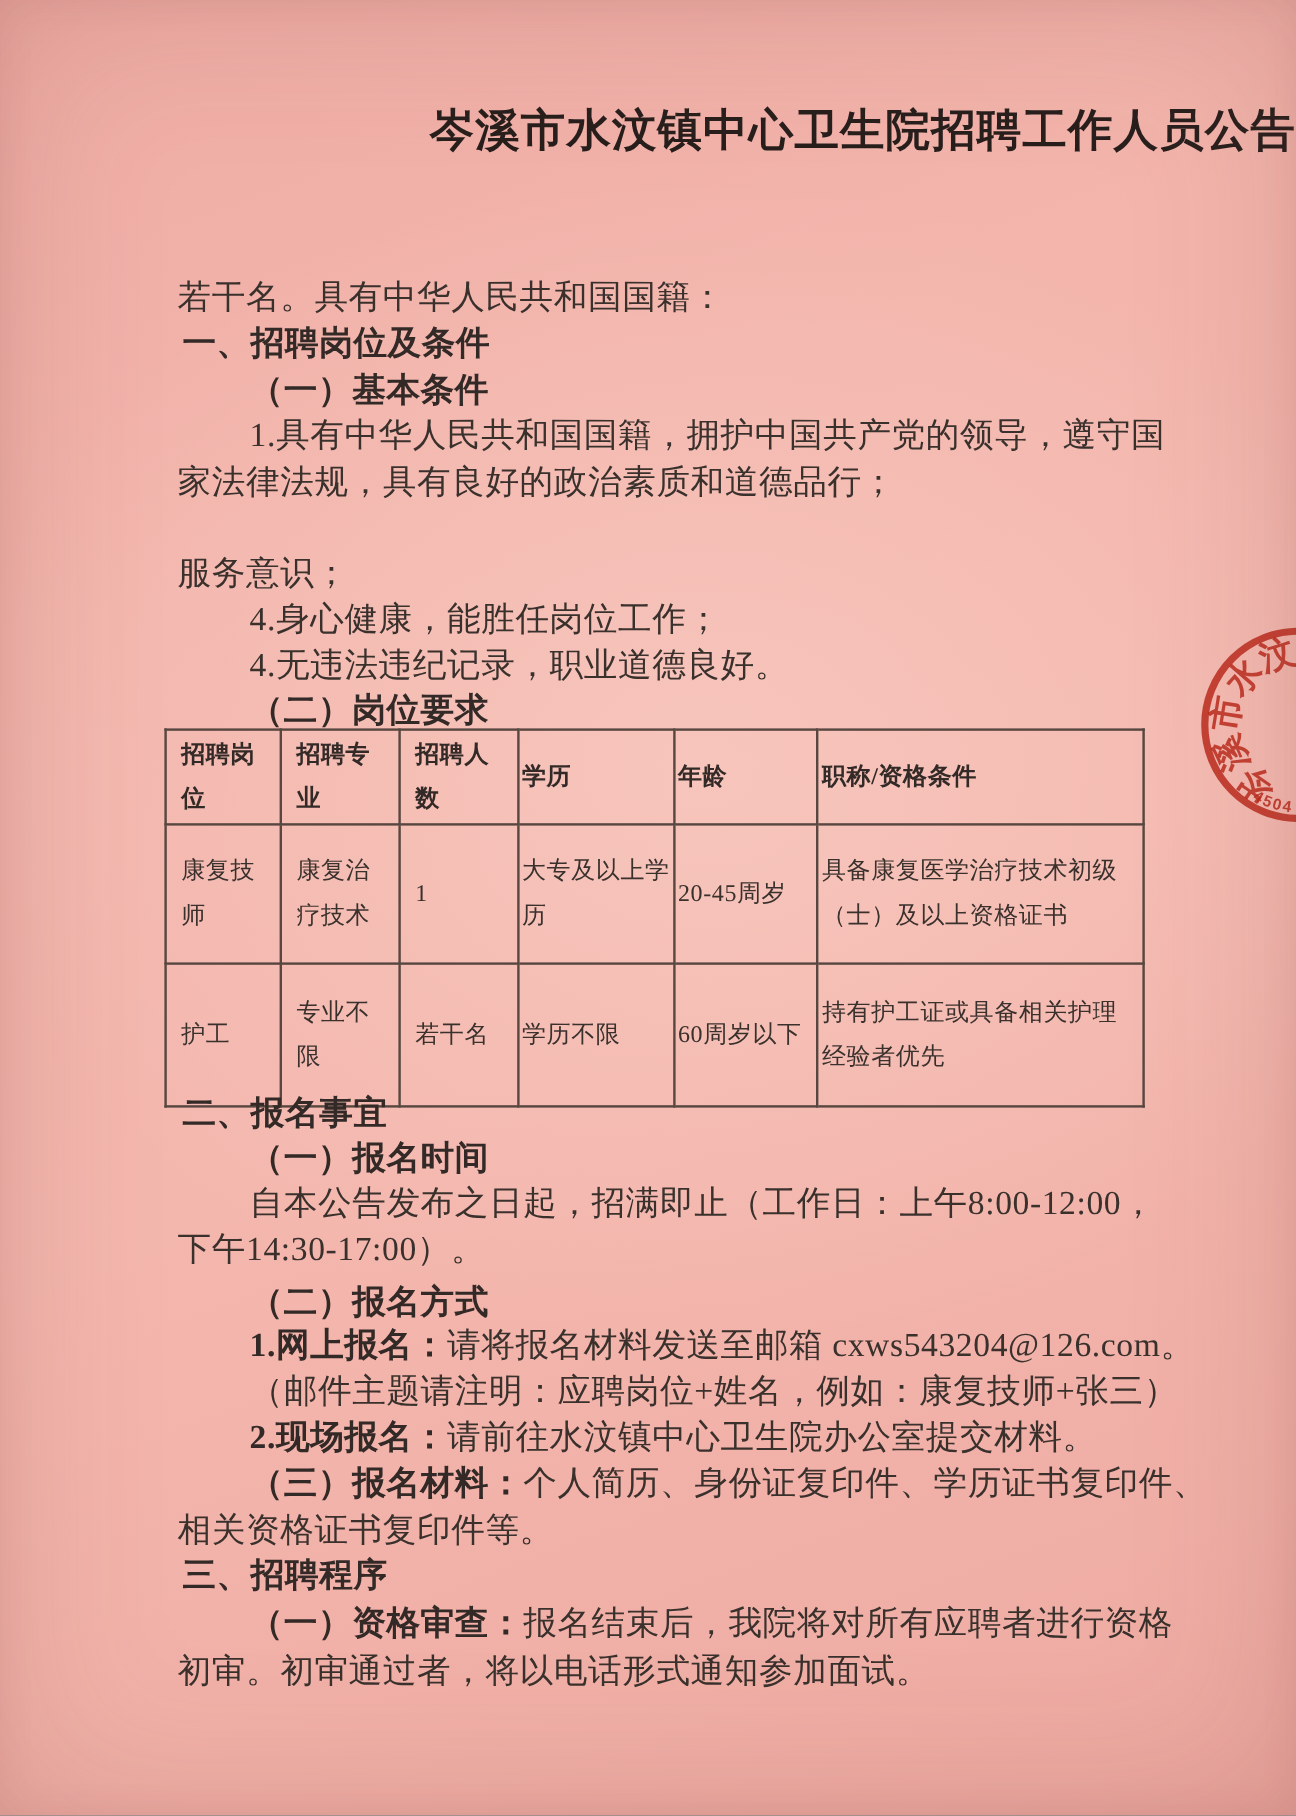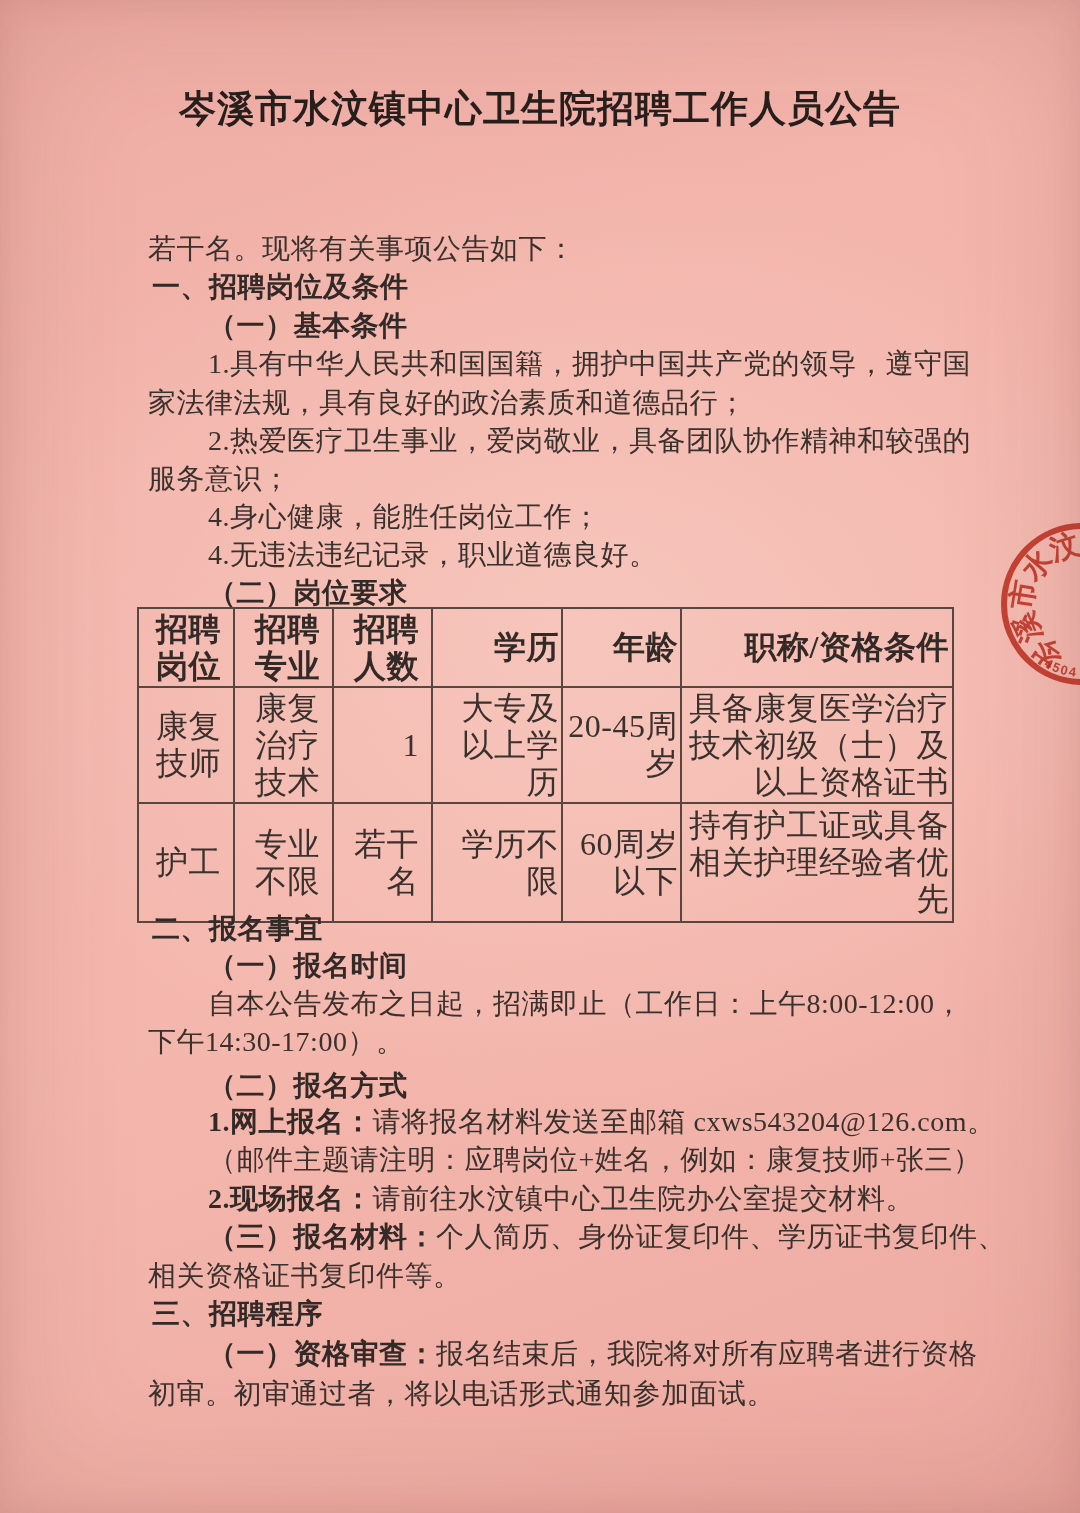--- a/index.html
+++ b/index.html
@@ -13,38 +13,38 @@
       linear-gradient(160deg, #eeaca4 0%, #f3b5ac 28%, #f4b7ae 55%, #f0afa6 85%, #eba79f 100%);
     font-family:"Liberation Serif","DejaVu Serif",serif;
     color:#3a312d;
   }
   .paper::after{
     content:"";position:absolute;inset:0;pointer-events:none;
     box-shadow:inset 0 0 140px rgba(124,62,54,0.18), inset 0 0 30px rgba(124,62,54,0.10);
   }
   .title{
     position:absolute;top:86px;left:0;width:100%;
-    text-align:center;
+    text-align:right;
     font-family:"Liberation Sans","DejaVu Sans",sans-serif;
     font-weight:bold;font-size:37px;line-height:46px;
     color:#281f1d;letter-spacing:1px;white-space:nowrap;
   }
   .line{
     position:absolute;left:148px;
     font-size:28px;line-height:38px;white-space:nowrap;
     color:#3a312d;letter-spacing:0.5px;
   }
   .ind{left:208px;}
   .sec{left:152px;font-weight:bold;color:#332a27;}
   .sub{left:208px;font-weight:bold;color:#332a27;}
   .line b{font-weight:bold;color:#332a27;margin-top:12px;}
   table.jobs{
     position:absolute;left:137px;top:607px;width:815px;height:293px;
     border-collapse:collapse;table-layout:fixed;
-    font-size:32px;color:#3a312d;text-align:right;
+    font-size:20px;color:#3a312d;text-align:left;
   }
   table.jobs th, table.jobs td{
     border:2px solid #574740;vertical-align:middle;
     padding:0 12px;line-height:37px;font-weight:normal;
     overflow:hidden;letter-spacing:0.5px;
   }
   table.jobs th{font-weight:bold;color:#332a27;}
   table.jobs .pn{padding:0 2px;}
   table.jobs .pq{padding:0 3px;}
   .r-head{height:79px;} .r-one{height:116px;padding-left:40px;} .r-two{height:119px;}
@@ -67,27 +67,26 @@
     transform-origin:7px 8px;
   }
 </style>
 </head>
 <body>
 
 <div class="paper">
 
   <div class="title">岑溪市水汶镇中心卫生院招聘工作人员公告</div>
 
-  <div class="line" style="top:230px">若干名。现将有关事项公告如下：</div>
+  <div class="line" style="top:230px">若干名。具有中华人民共和国国籍：</div>
 
   <div class="line sec" style="top:268px">一、招聘岗位及条件</div>
   <div class="line sub" style="top:307px">（一）基本条件</div>
   <div class="line ind" style="top:345px">1.具有中华人民共和国国籍，拥护中国共产党的领导，遵守国</div>
   <div class="line" style="top:384px">家法律法规，具有良好的政治素质和道德品行；</div>
-  <div class="line ind" style="top:422px">2.热爱医疗卫生事业，爱岗敬业，具备团队协作精神和较强的</div>
   <div class="line" style="top:460px">服务意识；</div>
   <div class="line ind" style="top:498px">4.身心健康，能胜任岗位工作；</div>
   <div class="line ind" style="top:536px">4.无违法违纪记录，职业道德良好。</div>
   <div class="line sub" style="top:574px">（二）岗位要求</div>
 
   <table class="jobs">
     <colgroup>
       <col style="width:96px">
         <col style="width:99px">
         <col style="width:99px">

